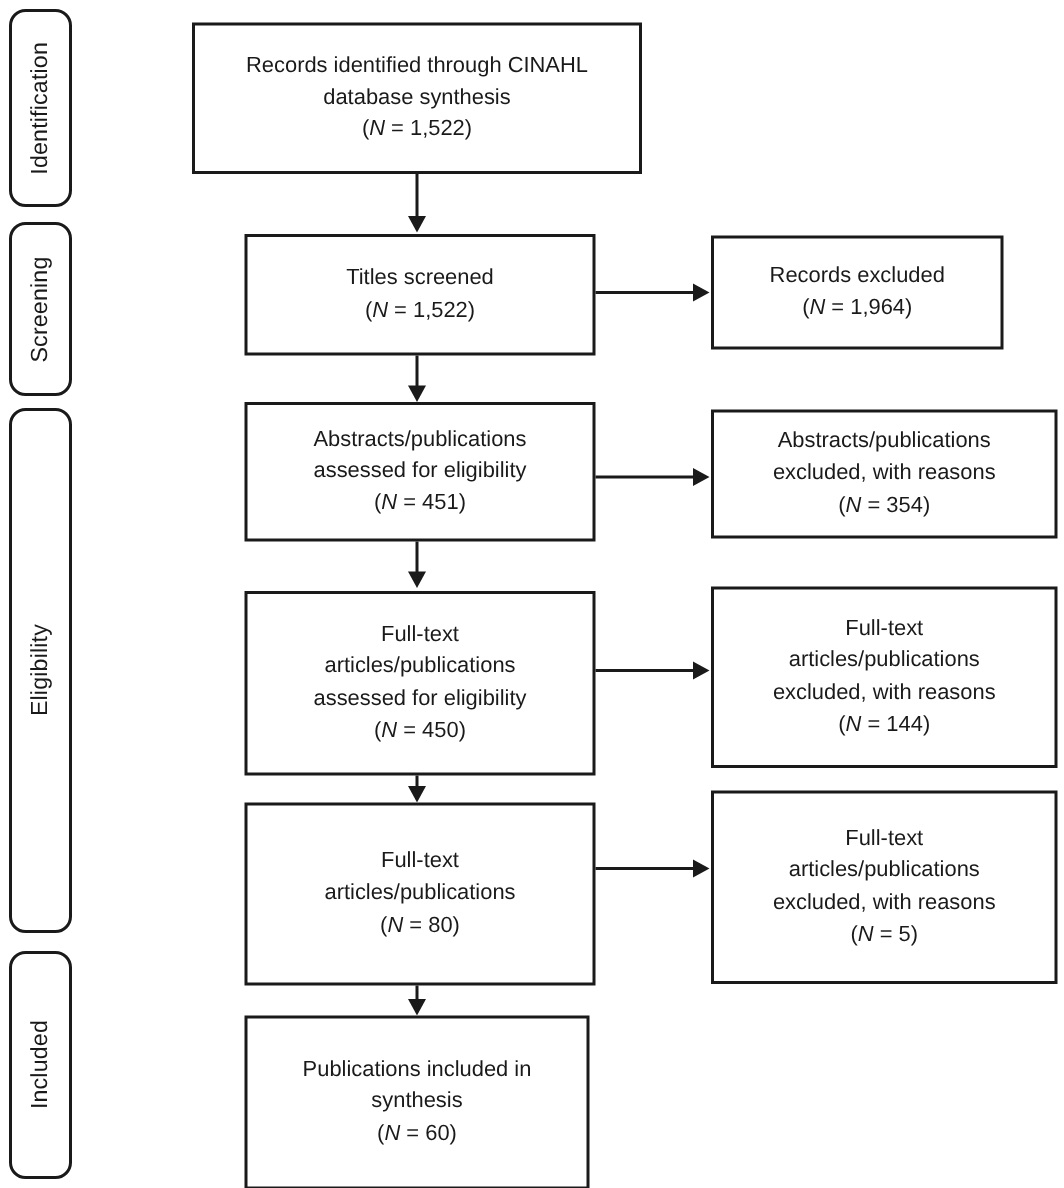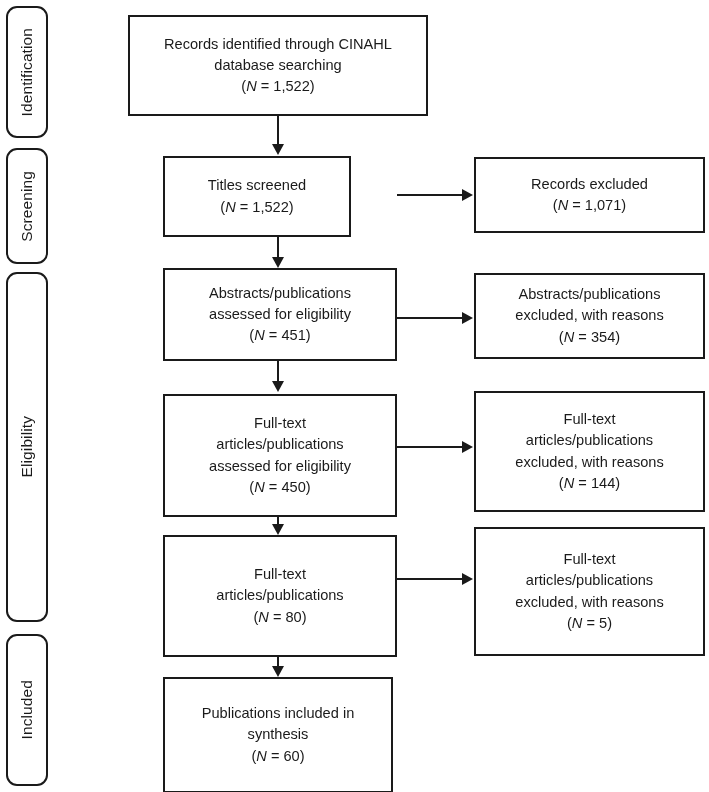--- a/index.html
+++ b/index.html
@@ -108,35 +108,35 @@
   <div class="stage" style="top:272px; height:350px;">
     <span class="stage-label">Eligibility</span>
   </div>
 
   <div class="stage" style="top:634px; height:152px;">
     <span class="stage-label">Included</span>
   </div>
 
   <div class="box" style="left:128px; top:15px; width:300px; height:101px;">
     <span class="line">Records identified through CINAHL</span>
-    <span class="line">database searching</span>
+    <span class="line">database synthesis</span>
     <span class="line"><span>(</span><span class="it">N</span><span> = </span><span>1,522</span><span>)</span></span>
   </div>
 
   <div class="vline" style="left:277px; top:116px; height:30px;"></div>
   <div class="arrow-down" style="left:271.5px; top:144px;"></div>
 
-  <div class="box" style="left:163px; top:156px; width:188px; height:81px;">
+  <div class="box" style="left:163px; top:156px; width:234px; height:81px;">
     <span class="line">Titles screened</span>
     <span class="line"><span>(</span><span class="it">N</span><span> = </span><span>1,522</span><span>)</span></span>
   </div>
 
-  <div class="box" style="left:474px; top:157px; width:231px; height:76px;">
+  <div class="box" style="left:474px; top:157px; width:195px; height:76px;">
     <span class="line">Records excluded</span>
-    <span class="line"><span>(</span><span class="it">N</span><span> = </span><span>1,071</span><span>)</span></span>
+    <span class="line"><span>(</span><span class="it">N</span><span> = </span><span>1,964</span><span>)</span></span>
   </div>
 
   <div class="hline" style="left:397px; top:194px; width:66px;"></div>
   <div class="arrow-right" style="left:462px; top:188.5px;"></div>
 
   <div class="vline" style="left:277px; top:237px; height:22px;"></div>
   <div class="arrow-down" style="left:271.5px; top:257px;"></div>
 
   <div class="box" style="left:163px; top:268px; width:234px; height:93px;">
     <span class="line">Abstracts/publications</span>

